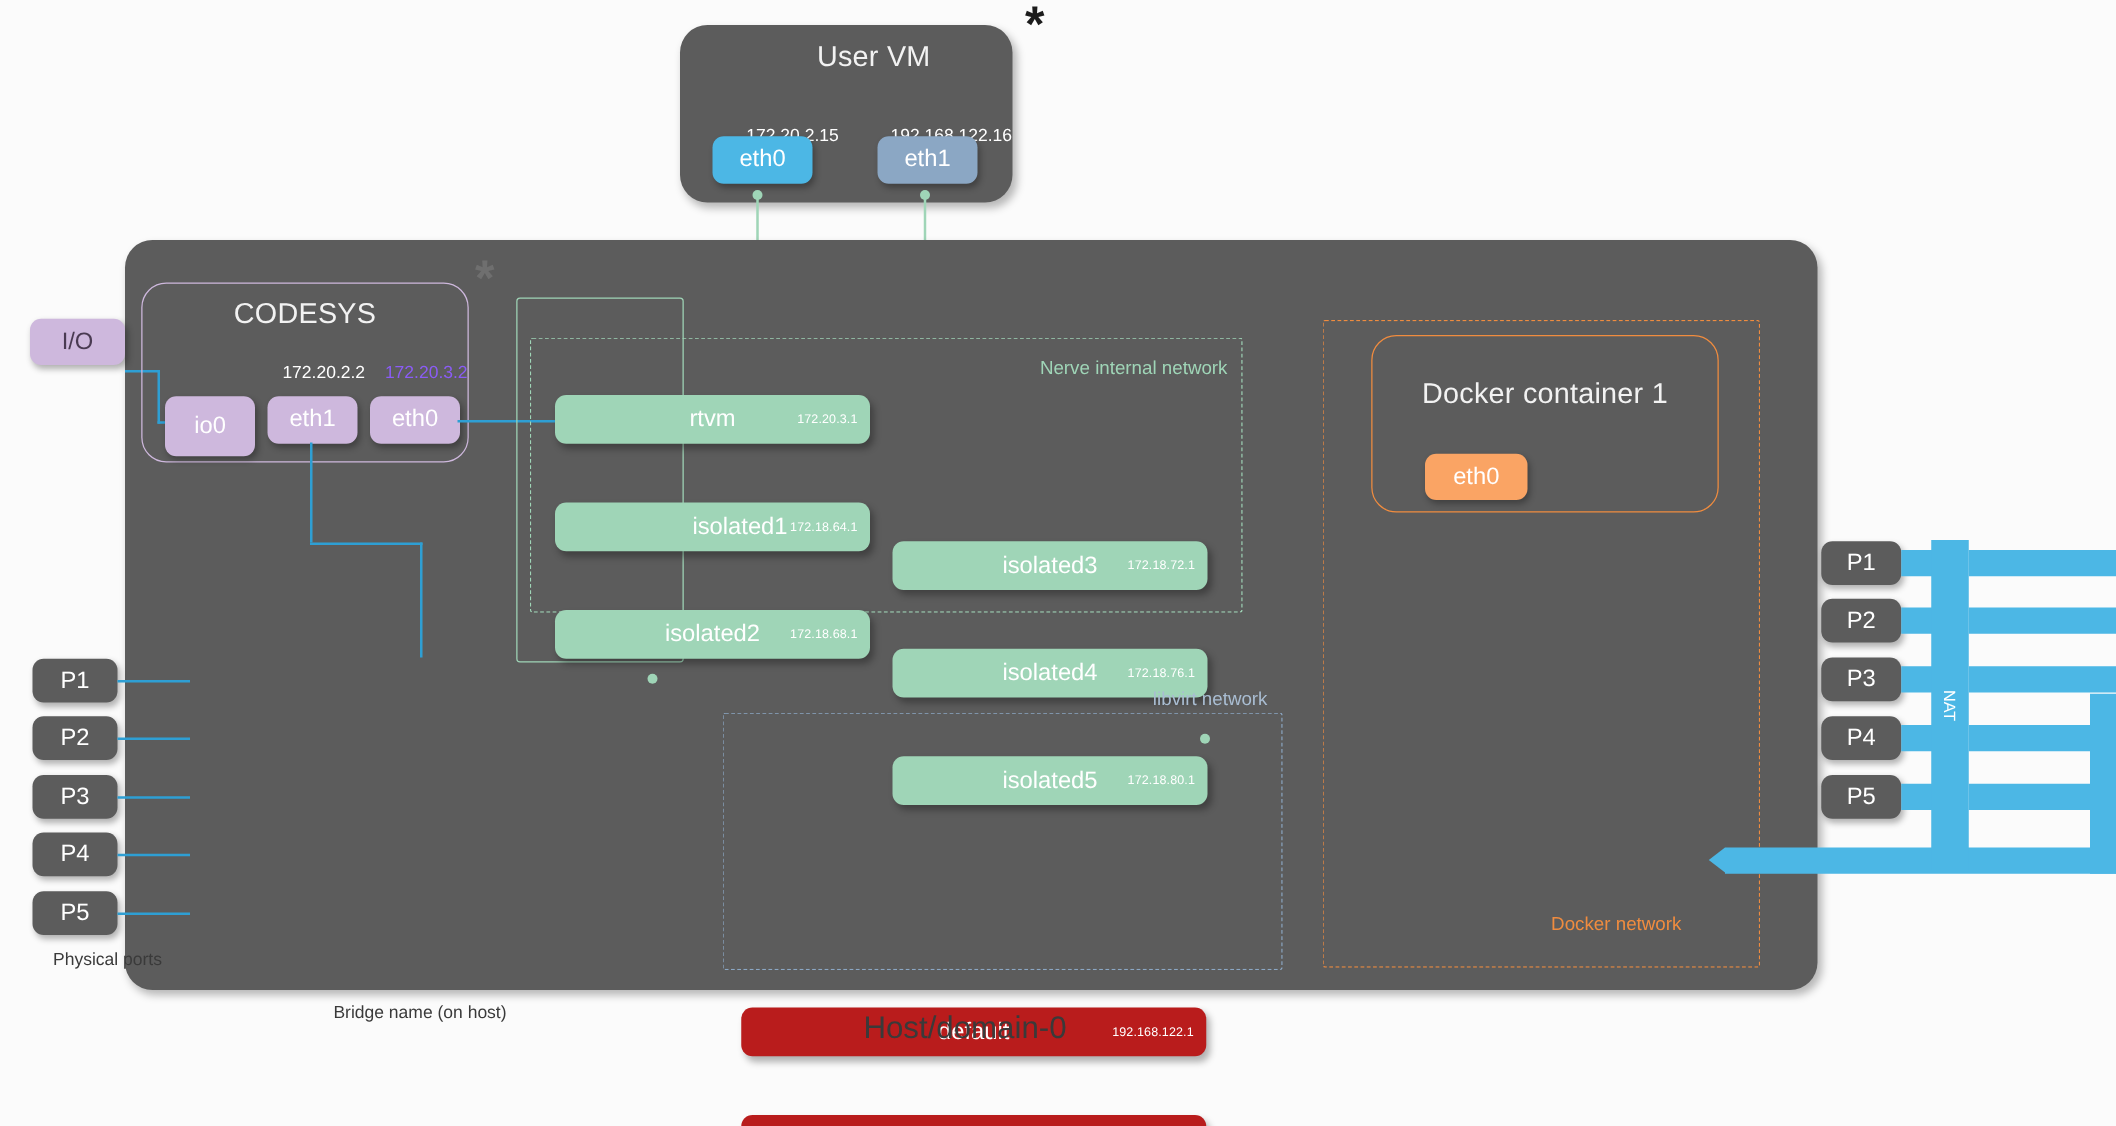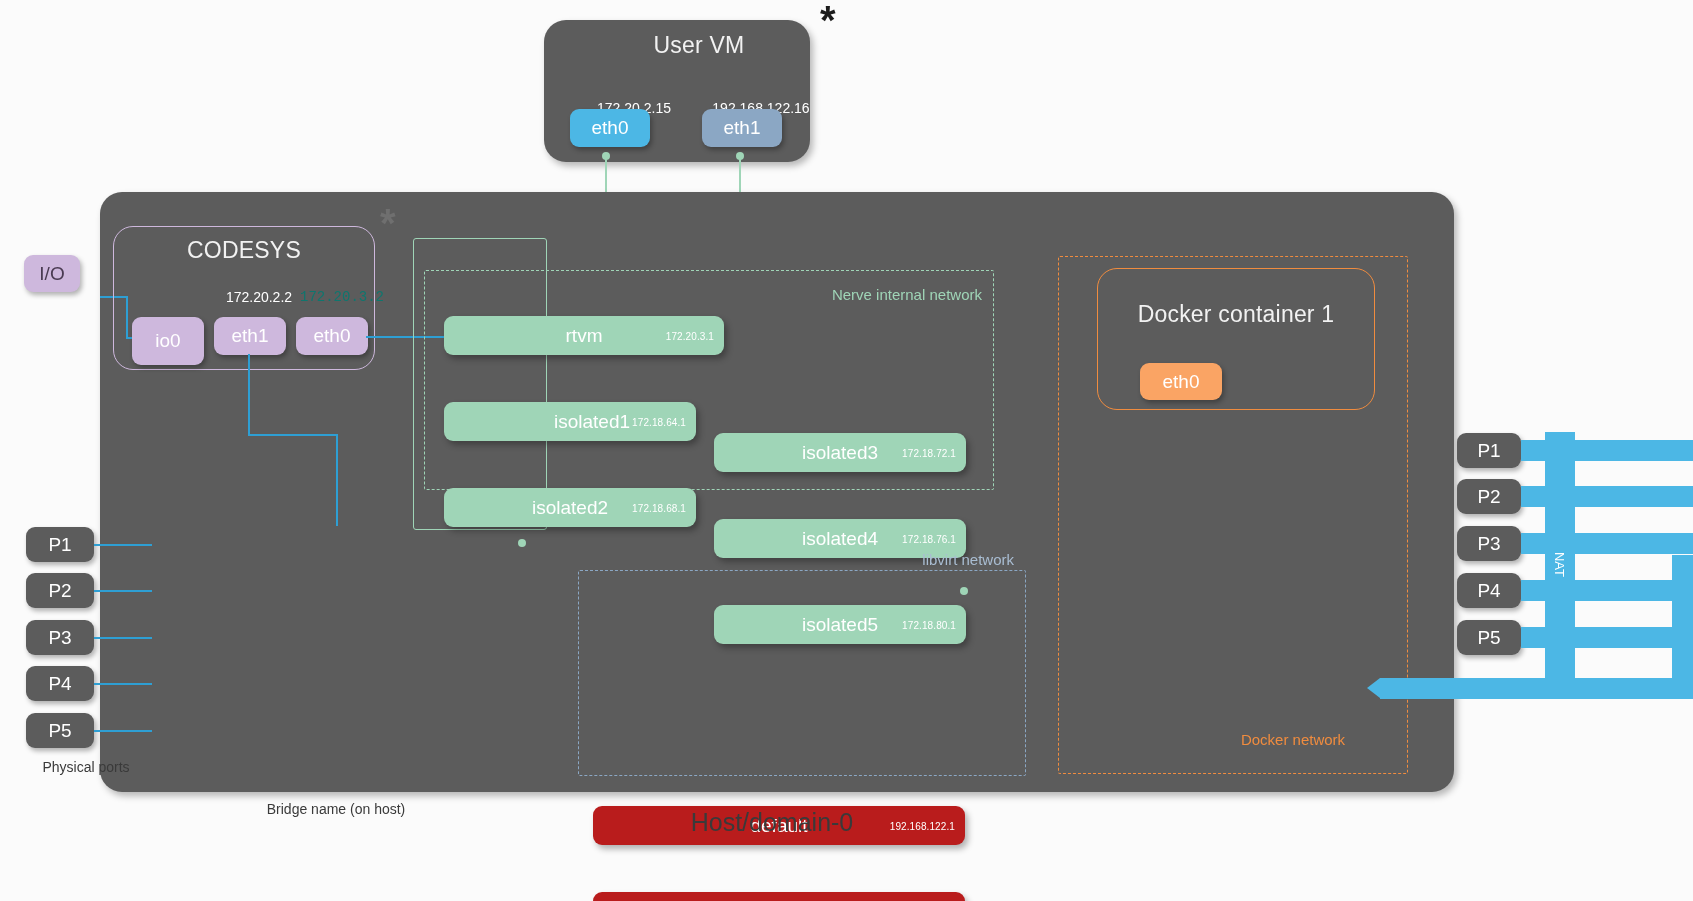--- a/index.html
+++ b/index.html
@@ -142,46 +142,46 @@
 
   <div class="ln-green" style="left:738.5px; top:156px; width:2px; height:100px;"></div>
   <div class="ln-green" style="left:738px; top:254px; width:282px; height:2px;"></div>
   <div class="ln-green" style="left:1018px; top:254px; width:2px; height:336px;"></div>
   <div class="ln-green" style="left:964px; top:589px; width:56px; height:2px;"></div>
 
   <div class="abs panel-dark" style="left:100px; top:192px; width:1354px; height:600px;"></div>
 
   <div class="abs star" style="left:380px; top:203px;">*</div>
 
-  <div class="abs chip chip-purple" style="left:24px; top:255px; width:56px; height:37px; color:#4a3b52;">I/O</div>
+  <div class="abs chip chip-purple" style="left:24px; top:255px; width:76px; height:37px; color:#4a3b52;">I/O</div>
   <div class="ln" style="left:100px; top:296px; width:28px; height:2px;"></div>
   <div class="ln" style="left:126px; top:296px; width:2px; height:43px;"></div>
   <div class="ln" style="left:126px; top:337px; width:14px; height:2px;"></div>
 
   <div class="abs outline outline-purple" style="left:113px; top:226px; width:262px; height:144px;">
     <div class="panel-title" style="margin-top:10px;">CODESYS</div>
     <div class="abs caption" style="left:104px; top:62px; width:82px; text-align:center; color:#ffffff; font-size:14px;">172.20.2.2</div>
-    <div class="abs caption" style="left:186px; top:62px; width:82px; text-align:center; color:#0f766e; font-size:14px;font-family:Liberation Mono, monospace;">172.20.3.2</div>
+    <div class="abs caption" style="left:186px; top:62px; width:82px; text-align:center; color:#8b5cf6; font-size:14px;">172.20.3.2</div>
     <div class="abs chip chip-purple" style="left:18px; top:90px; width:72px; height:48px; color:#ffffff;text-align:right;">io0</div>
     <div class="abs chip chip-purple" style="left:100px; top:90px; width:72px; height:38px; color:#ffffff;">eth1</div>
     <div class="abs chip chip-purple" style="left:182px; top:90px; width:72px; height:38px; color:#ffffff;">eth0</div>
   </div>
 
   <div class="ln" style="left:248px; top:354px; width:2px; height:80px;"></div>
   <div class="ln" style="left:248px; top:434px; width:90px; height:2px;"></div>
   <div class="ln" style="left:336px; top:434px; width:2px; height:92px;"></div>
 
   <div class="ln" style="left:366px; top:336px; width:80px; height:2px;"></div>
 
   <div class="abs outline-green" style="left:413px; top:238px; width:134px; height:292px; border:1.6px solid #9fd5b7; border-radius:3px; background:transparent;"></div>
 
   <div class="abs dashed dashed-green" style="left:424px; top:270px; width:570px; height:220px;"></div>
   <div class="abs group-label label-green" style="left:760px; top:286px; width:222px; text-align:right;">Nerve internal network</div>
 
-  <div class="abs bar bar-green" style="left:444px; top:316px; width:280px; height:39px;">
+  <div class="abs bar bar-green" style="left:444px; top:316px; width:252px; height:39px;">
     <span class="bar-label">rtvm</span>
     <span class="bar-ip mid">172.20.3.1</span>
   </div>
   <div class="abs bar bar-green" style="left:444px; top:363px; width:252px; height:39px;padding-left:44px;">
     <span class="bar-label">isolated1</span>
     <span class="bar-ip mid">172.18.64.1</span>
   </div>
   <div class="abs bar bar-green" style="left:444px; top:410px; width:252px; height:39px;">
     <span class="bar-label">isolated2</span>
     <span class="bar-ip mid">172.18.68.1</span>

